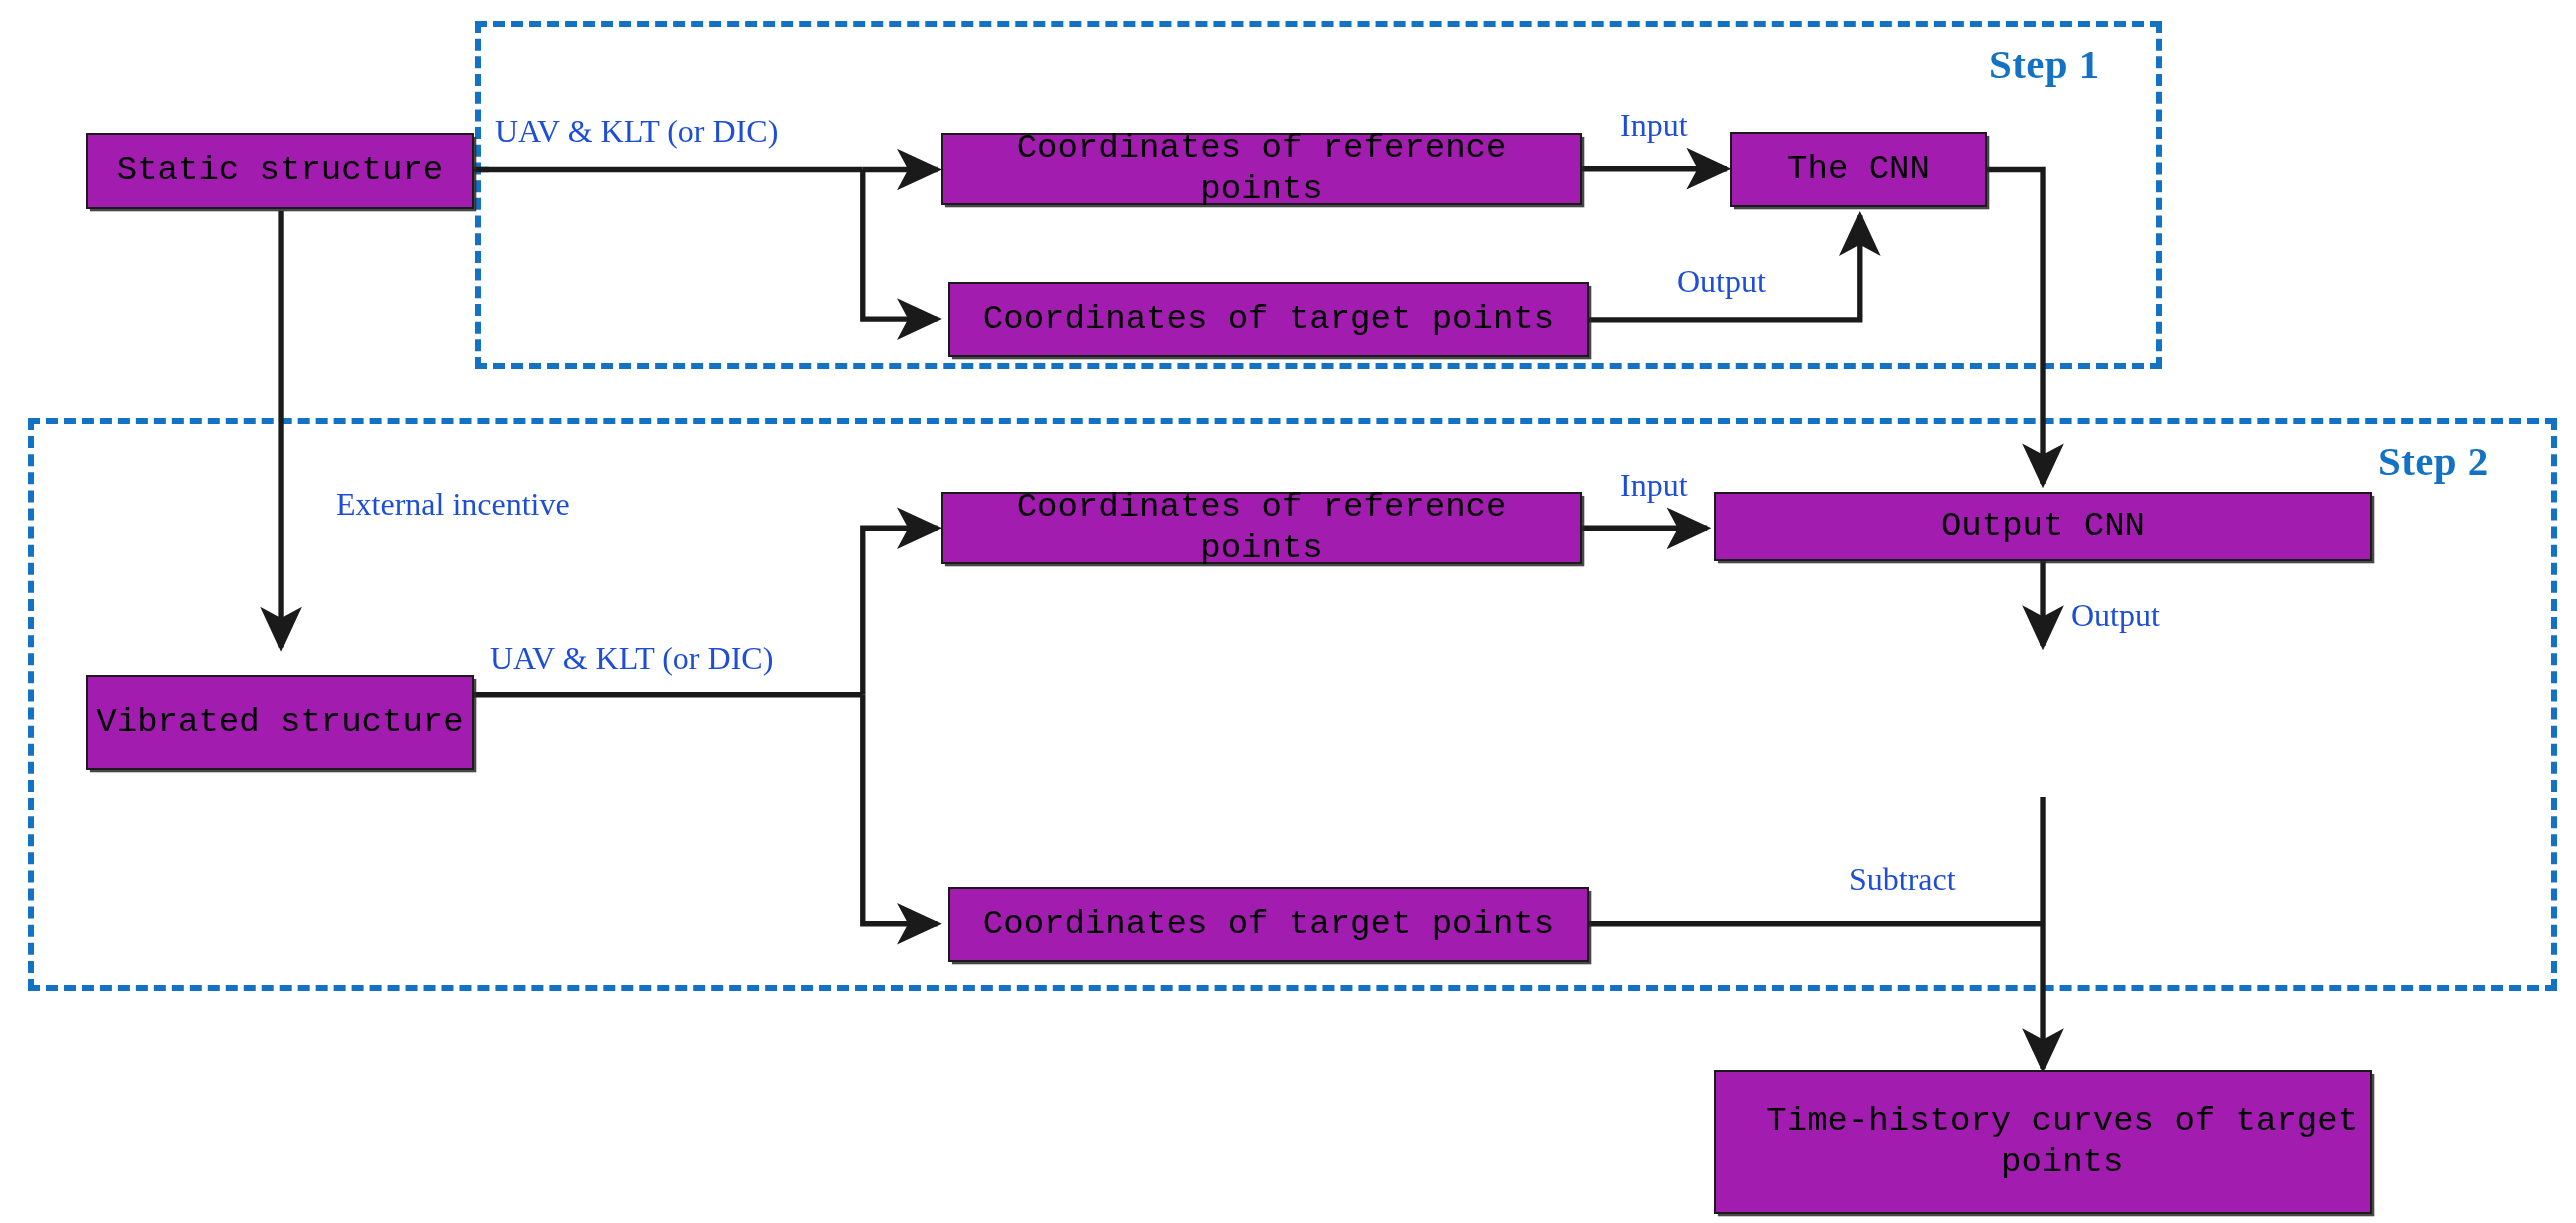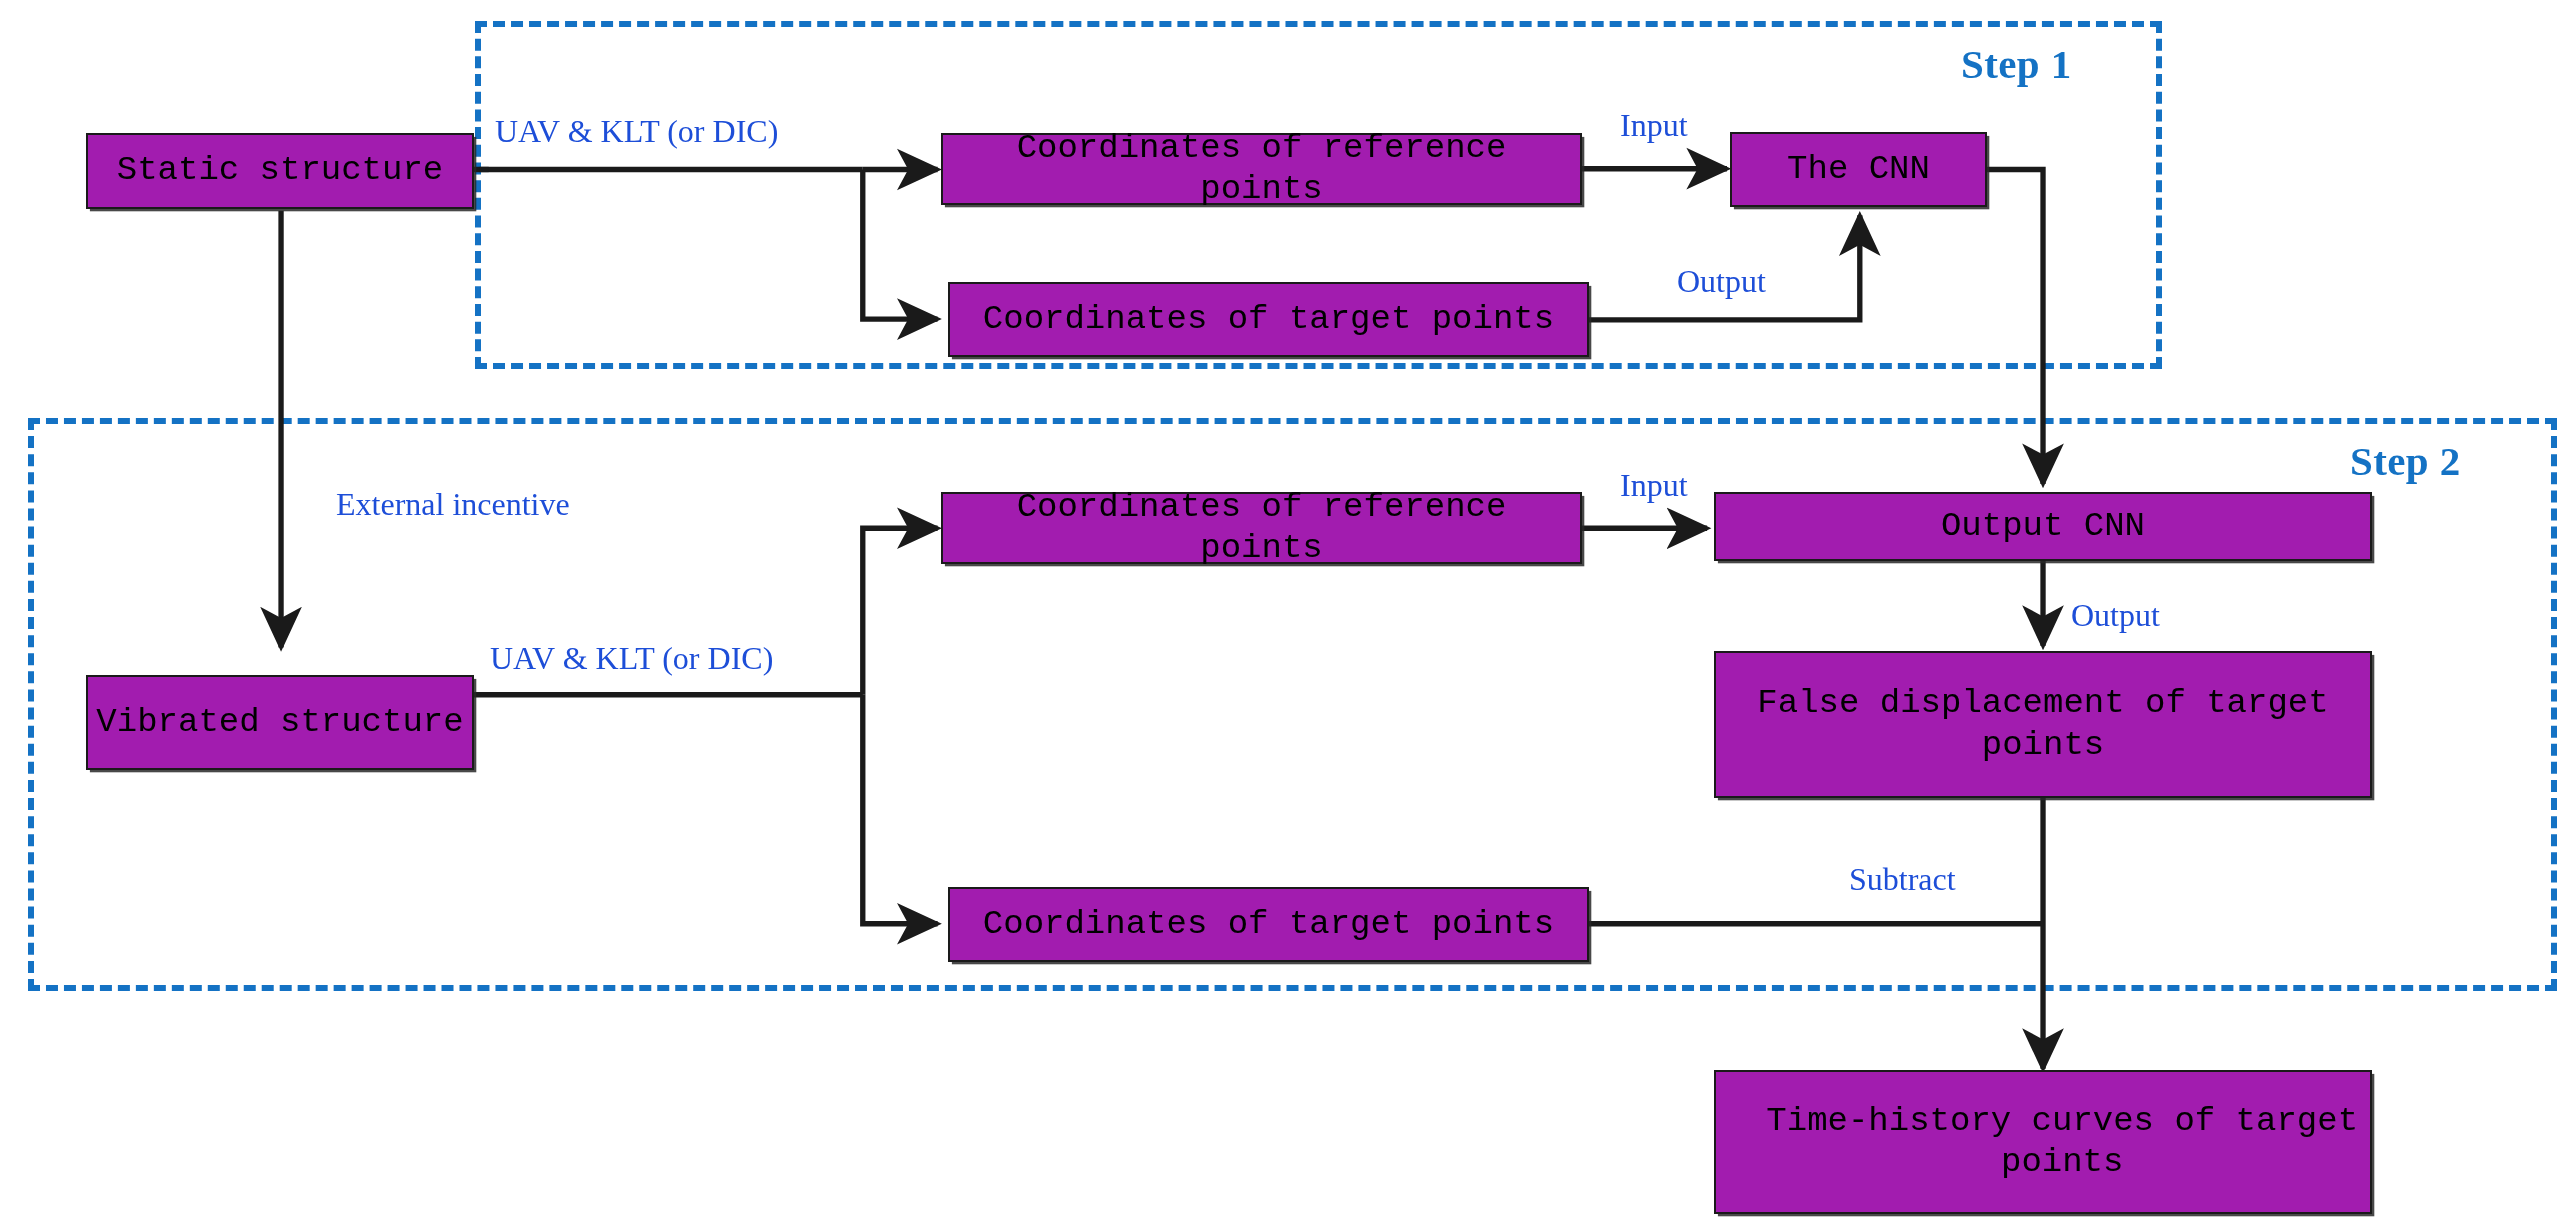--- a/index.html
+++ b/index.html
@@ -48,20 +48,21 @@
     background: transparent;
   }
   .step-label {
     position: absolute;
     font-family: "Liberation Serif", "DejaVu Serif", serif;
     font-weight: bold;
     font-size: 41px;
     color: #1472c4;
     white-space: nowrap;
     letter-spacing: 0.4px;
+    margin-left: 28px;
   }
   .dashed-region {
     position: absolute;
     box-sizing: border-box;
     border: 6.9px dashed #1472c4;
     background: transparent;
   }
 </style>
 </head>
 <body>
@@ -119,21 +120,20 @@
   <div class="node" style="left:1730px; top:132px; width:257px; height:75px;text-align:right;">The CNN</div>
 
   <div class="node" style="left:86px; top:675px; width:388px; height:95px;">Vibrated structure</div>
 
   <div class="node" style="left:941px; top:492px; width:641px; height:72px;">Coordinates of reference points</div>
 
   <div class="node" style="left:948px; top:887px; width:641px; height:75px;">Coordinates of target points</div>
 
   <div class="node" style="left:1714px; top:492px; width:658px; height:69px;">Output CNN</div>
 
-  <div class="node" style="left:1714px; top:651px; width:658px; height:147px;">False displacement of target points</div>
 
   <div class="node" style="left:1714px; top:1070px; width:658px; height:144px;padding-left:46px;">Time-history curves of target points</div>
 
   <div class="edge-label" style="left:495px; top:113px;">UAV &amp; KLT (or DIC)</div>
 
   <div class="edge-label" style="left:1620px; top:107px;">Input</div>
 
   <div class="edge-label" style="left:1677px; top:263px;">Output</div>
 
   <div class="edge-label" style="left:336px; top:486px;">External incentive</div>

